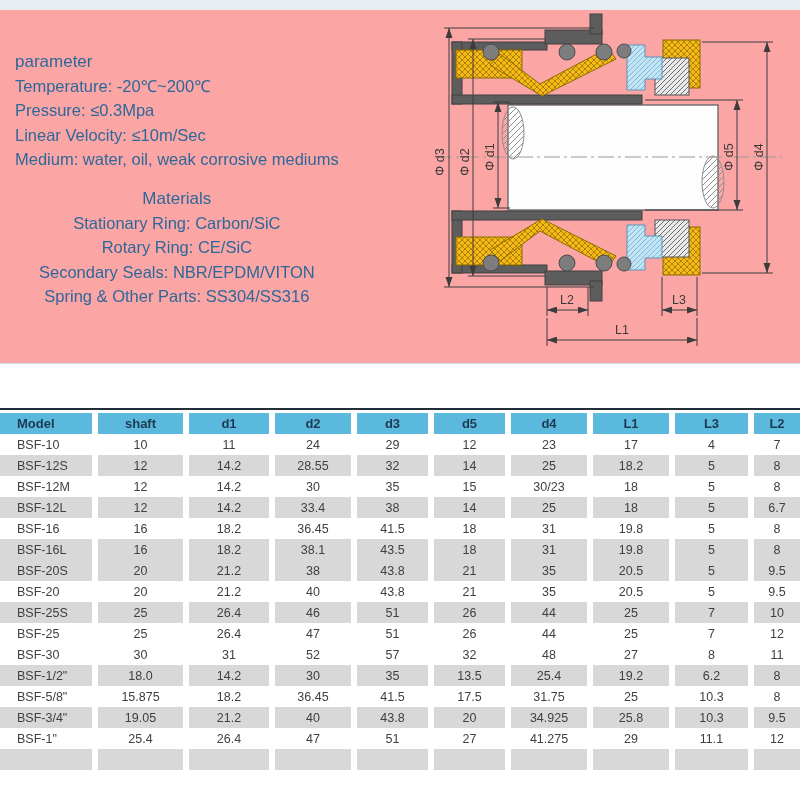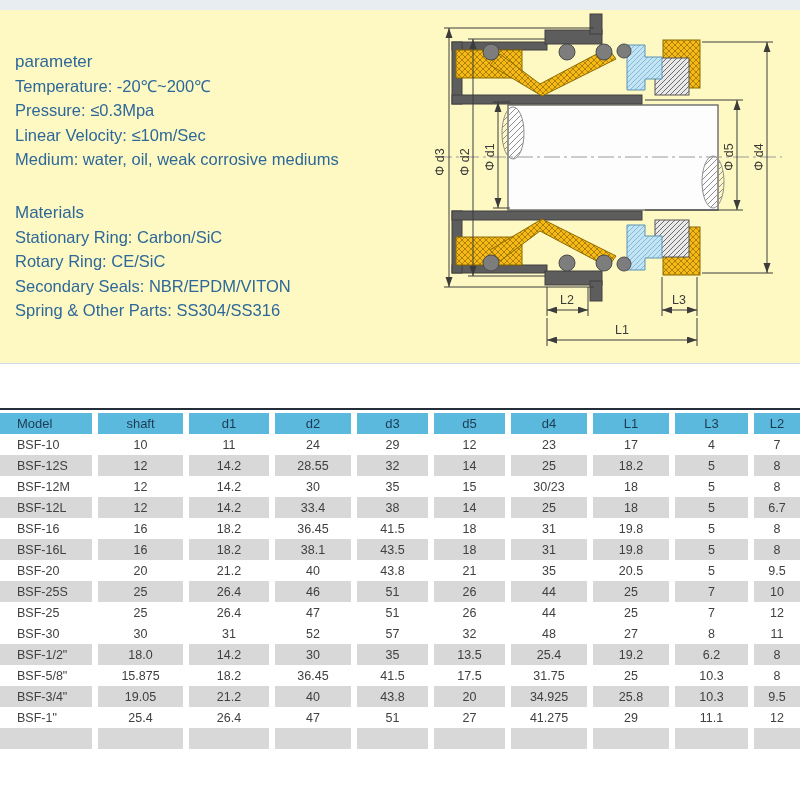--- a/index.html
+++ b/index.html
@@ -1,28 +1,28 @@
 <!DOCTYPE html>
 <html><head>
 <meta charset="utf-8">
 <style>
   html,body{margin:0;padding:0;background:#fff;}
   .page{position:relative;width:800px;height:800px;overflow:hidden;background:#ffffff;
         font-family:"Liberation Sans",sans-serif;}
-  .upper{position:absolute;top:0;left:0;width:800px;height:363px;background:#fef9c3;
+  .upper{position:absolute;top:0;left:0;width:800px;height:363px;background:#fca5a5;
          border-bottom:1px solid #ccdde8;}
   .topband{position:absolute;top:0;left:0;width:800px;height:10px;background:#e8edf1;}
   .specs{position:absolute;left:15px;top:50px;color:#2d6899;font-size:16.5px;line-height:24.2px;}
   .specs .title{font-size:17px;}
-  .materials-block{margin-top:30px;}
+  .materials-block{margin-top:16px;text-align:center;}
   .diagram-wrap{position:absolute;left:420px;top:0;width:380px;height:363px;}
   .divider-dark{position:absolute;top:408px;left:0;width:800px;height:2px;background:#232e39;}
   table.spec{position:absolute;top:413px;left:0;width:800px;border-collapse:separate;
              border-spacing:0;table-layout:fixed;}
-  table.spec th{background:#5cb9de;color:#1c3a51;font-size:13px;font-weight:normal;height:21px;
+  table.spec th{background:#5cb9de;color:#1c3a51;font-size:13px;font-weight:bold;height:21px;
                 padding:0;text-align:center;box-sizing:border-box;}
   table.spec td{font-size:12.5px;color:#404040;height:21px;padding:0;text-align:center;
                 box-sizing:border-box;background:#ffffff;}
   table.spec th:not(:first-child),table.spec td:not(:first-child){border-left:6px solid #ffffff;}
   table.spec th:first-child,table.spec td:first-child{text-align:left;padding-left:17px;}
   table.spec tr.alt td{background:#d8d8d8;}
   svg text{font-family:"Liberation Sans",sans-serif;font-size:12.5px;fill:#3a3a3a;}
 </style>
 </head>
 <body>
@@ -258,20 +258,32 @@
           <td>16</td>
           <td>18.2</td>
           <td>38.1</td>
           <td>43.5</td>
           <td>18</td>
           <td>31</td>
           <td>19.8</td>
           <td>5</td>
           <td>8</td>
         </tr>
+        <tr class="alt">
+          <td>BSF-20S</td>
+          <td>20</td>
+          <td>21.2</td>
+          <td>38</td>
+          <td>43.8</td>
+          <td>21</td>
+          <td>35</td>
+          <td>20.5</td>
+          <td>5</td>
+          <td>9.5</td>
+        </tr>
         <tr>
           <td>BSF-20</td>
           <td>20</td>
           <td>21.2</td>
           <td>40</td>
           <td>43.8</td>
           <td>21</td>
           <td>35</td>
           <td>20.5</td>
           <td>5</td>

